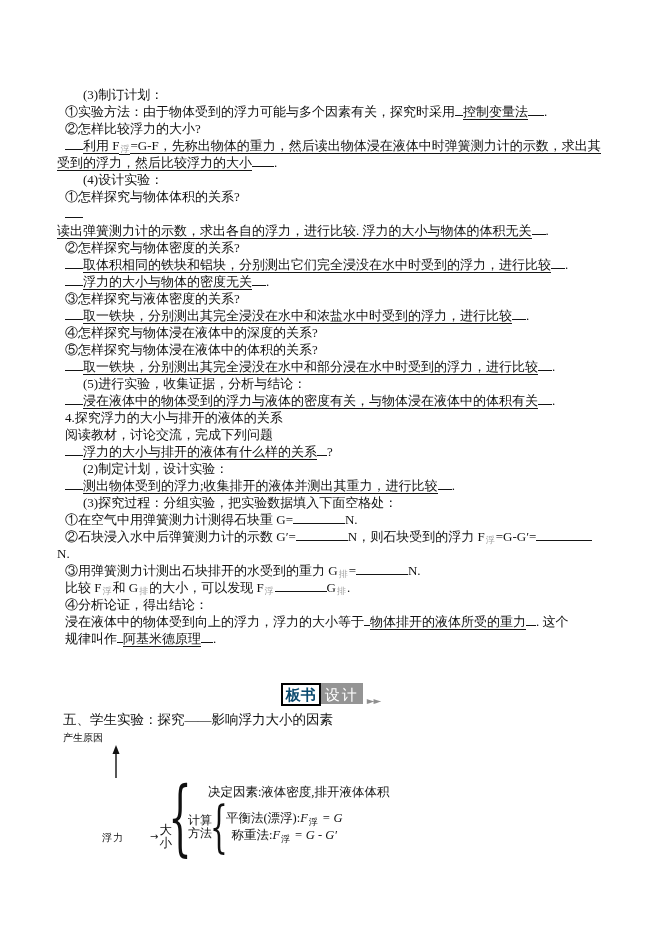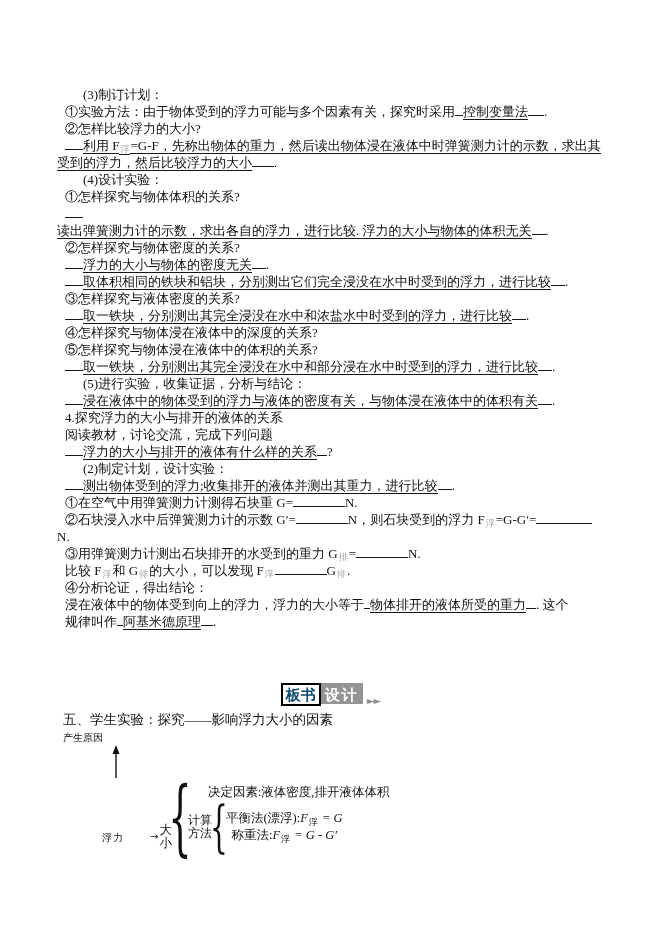--- a/index.html
+++ b/index.html
@@ -16,21 +16,21 @@
   .seg-s{font-size:9px;color:#a3a3a3;vertical-align:-2px;padding:0 1px;}
   .seg-s2{font-size:9px;color:#151515;vertical-align:-3px;padding:0 1px;font-style:normal;}
   .seg-i{font-style:italic;}
   
   .badge-row{position:absolute;top:683px;left:0;width:661px;text-align:center;}
   .badge-wrap{display:inline-flex;align-items:flex-start;}
   .badge-left{display:inline-block;border:2px solid #000;padding:1px 3px;
               font-family:"Liberation Sans","DejaVu Sans",sans-serif;font-weight:bold;
               font-size:15px;line-height:17px;color:#0c4a6e;background:#fff;}
   .badge-right{display:inline-block;background:#949494;color:#fff;padding:3px 4px 1px 4px;
-               font-family:"Liberation Sans","DejaVu Sans",sans-serif;font-weight:bold;
+               font-family:"Liberation Sans","DejaVu Sans",sans-serif;font-weight:normal;
                font-size:15px;line-height:17px;letter-spacing:2px;}
   .badge-arrows{color:#8f8f8f;font-size:10px;margin-left:4px;align-self:flex-end;
                 font-family:"DejaVu Sans",sans-serif;letter-spacing:-1px;}
   
   .board-title{position:absolute;top:711px;left:63px;font-size:13.5px;}
   .board-cause{position:absolute;top:731px;left:63px;font-size:10px;}
   .up-arrow{position:absolute;top:745px;left:110px;}
   
   .formula{position:absolute;top:781px;left:102px;display:flex;align-items:center;font-size:12.5px;}
   .fl-subject{align-self:flex-end;margin-bottom:10px;font-size:10px;letter-spacing:1px;}
@@ -58,34 +58,35 @@
       <div class="line h"><span class="seg-t">(3)制订计划：</span></div>
       <div class="line b"><span class="seg-t">①实验方法：由于物体受到的浮力可能与多个因素有关，探究时采用</span><span class="seg-g" style="width: 8px;"></span><span class="seg-u">控制变量法</span><span class="seg-g" style="width: 16px;"></span><span class="seg-t">.</span></div>
       <div class="line b"><span class="seg-t">②怎样比较浮力的大小?</span></div>
       <div class="line a"><span class="seg-g" style="width: 18px;"></span><span class="seg-u">利用 F</span><span class="seg-s seg-u">浮</span><span class="seg-u">=G-F，先称出物体的重力，然后读出物体浸在液体中时弹簧测力计的示数，求出其</span></div>
       <div class="line c"><span class="seg-u">受到的浮力，然后比较浮力的大小</span><span class="seg-g" style="width: 22px;"></span><span class="seg-t">.</span></div>
       <div class="line h"><span class="seg-t">(4)设计实验：</span></div>
       <div class="line b"><span class="seg-t">①怎样探究与物体体积的关系?</span></div>
       <div class="line a"><span class="seg-g" style="width: 18px;"></span></div>
       <div class="line c"><span class="seg-u">读出弹簧测力计的示数，求出各自的浮力，进行比较. 浮力的大小与物体的体积无关</span><span class="seg-g" style="width: 14px;"></span><span class="seg-t">.</span></div>
       <div class="line b"><span class="seg-t">②怎样探究与物体密度的关系?</span></div>
+      <div class="line a"><span class="seg-g" style="width: 18px;"></span><span class="seg-u">取体积相同的铁块和铝块，分别测出它们完全浸没在水中时受到的浮力，进行比较</span><span class="seg-g" style="width: 14px;"></span><span class="seg-t">.</span></div>
       <div class="line a"><span class="seg-g" style="width: 18px;"></span><span class="seg-u">浮力的大小与物体的密度无关</span><span class="seg-g" style="width: 14px;"></span><span class="seg-t">.</span></div>
-      <div class="line a"><span class="seg-g" style="width: 18px;"></span><span class="seg-u">取体积相同的铁块和铝块，分别测出它们完全浸没在水中时受到的浮力，进行比较</span><span class="seg-g" style="width: 14px;"></span><span class="seg-t">.</span></div>
       <div class="line b"><span class="seg-t">③怎样探究与液体密度的关系?</span></div>
       <div class="line a"><span class="seg-g" style="width: 18px;"></span><span class="seg-u">取一铁块，分别测出其完全浸没在水中和浓盐水中时受到的浮力，进行比较</span><span class="seg-g" style="width: 14px;"></span><span class="seg-t">.</span></div>
       <div class="line b"><span class="seg-t">④怎样探究与物体浸在液体中的深度的关系?</span></div>
       <div class="line b"><span class="seg-t">⑤怎样探究与物体浸在液体中的体积的关系?</span></div>
       <div class="line a"><span class="seg-g" style="width: 18px;"></span><span class="seg-u">取一铁块，分别测出其完全浸没在水中和部分浸在水中时受到的浮力，进行比较</span><span class="seg-g" style="width: 14px;"></span><span class="seg-t">.</span></div>
       <div class="line h"><span class="seg-t">(5)进行实验，收集证据，分析与结论：</span></div>
       <div class="line a"><span class="seg-g" style="width: 18px;"></span><span class="seg-u">浸在液体中的物体受到的浮力与液体的密度有关，与物体浸在液体中的体积有关</span><span class="seg-g" style="width: 14px;"></span><span class="seg-t">.</span></div>
       <div class="line b"><span class="seg-t">4.探究浮力的大小与排开的液体的关系</span></div>
       <div class="line b"><span class="seg-t">阅读教材，讨论交流，完成下列问题</span></div>
       <div class="line a"><span class="seg-g" style="width: 18px;"></span><span class="seg-u">浮力的大小与排开的液体有什么样的关系</span><span class="seg-g" style="width: 10px;"></span><span class="seg-t">?</span></div>
       <div class="line h"><span class="seg-t">(2)制定计划，设计实验：</span></div>
       <div class="line a"><span class="seg-g" style="width: 18px;"></span><span class="seg-u">测出物体受到的浮力;收集排开的液体并测出其重力，进行比较</span><span class="seg-g" style="width: 14px;"></span><span class="seg-t">.</span></div>
+      <div class="line h"><span class="seg-t">(3)探究过程：分组实验，把实验数据填入下面空格处：</span></div>
       <div class="line b"><span class="seg-t">①在空气中用弹簧测力计测得石块重 G=</span><span class="seg-g" style="width: 52px;"></span><span class="seg-t">N.</span></div>
       <div class="line b"><span class="seg-t">②石块浸入水中后弹簧测力计的示数 G′=</span><span class="seg-g" style="width: 52px;"></span><span class="seg-t">N，则石块受到的浮力 F</span><span class="seg-s">浮</span><span class="seg-t">=G-G′=</span><span class="seg-g" style="width: 56px;"></span></div>
       <div class="line c"><span class="seg-t">N.</span></div>
       <div class="line b"><span class="seg-t">③用弹簧测力计测出石块排开的水受到的重力 G</span><span class="seg-s">排</span><span class="seg-t">=</span><span class="seg-g" style="width: 52px;"></span><span class="seg-t">N.</span></div>
       <div class="line b"><span class="seg-t">比较 F</span><span class="seg-s">浮</span><span class="seg-t">和 G</span><span class="seg-s">排</span><span class="seg-t">的大小，可以发现 F</span><span class="seg-s">浮</span><span class="seg-g" style="width: 52px;"></span><span class="seg-t">G</span><span class="seg-s">排</span><span class="seg-t">.</span></div>
       <div class="line b"><span class="seg-t">④分析论证，得出结论：</span></div>
       <div class="line b"><span class="seg-t">浸在液体中的物体受到向上的浮力，浮力的大小等于</span><span class="seg-g" style="width: 6px;"></span><span class="seg-u">物体排开的液体所受的重力</span><span class="seg-g" style="width: 10px;"></span><span class="seg-t">. 这个</span></div>
       <div class="line b"><span class="seg-t">规律叫作</span><span class="seg-g" style="width: 6px;"></span><span class="seg-u">阿基米德原理</span><span class="seg-g" style="width: 12px;"></span><span class="seg-t">.</span></div>
     </div>
 

